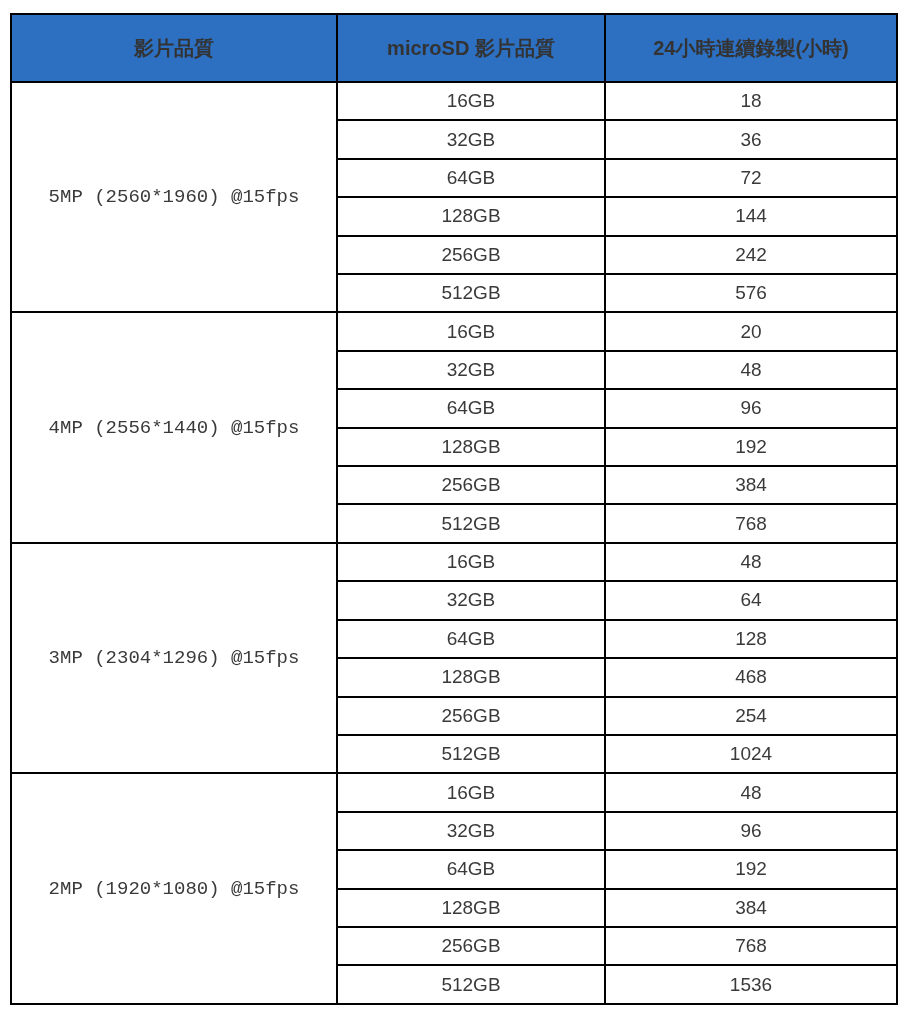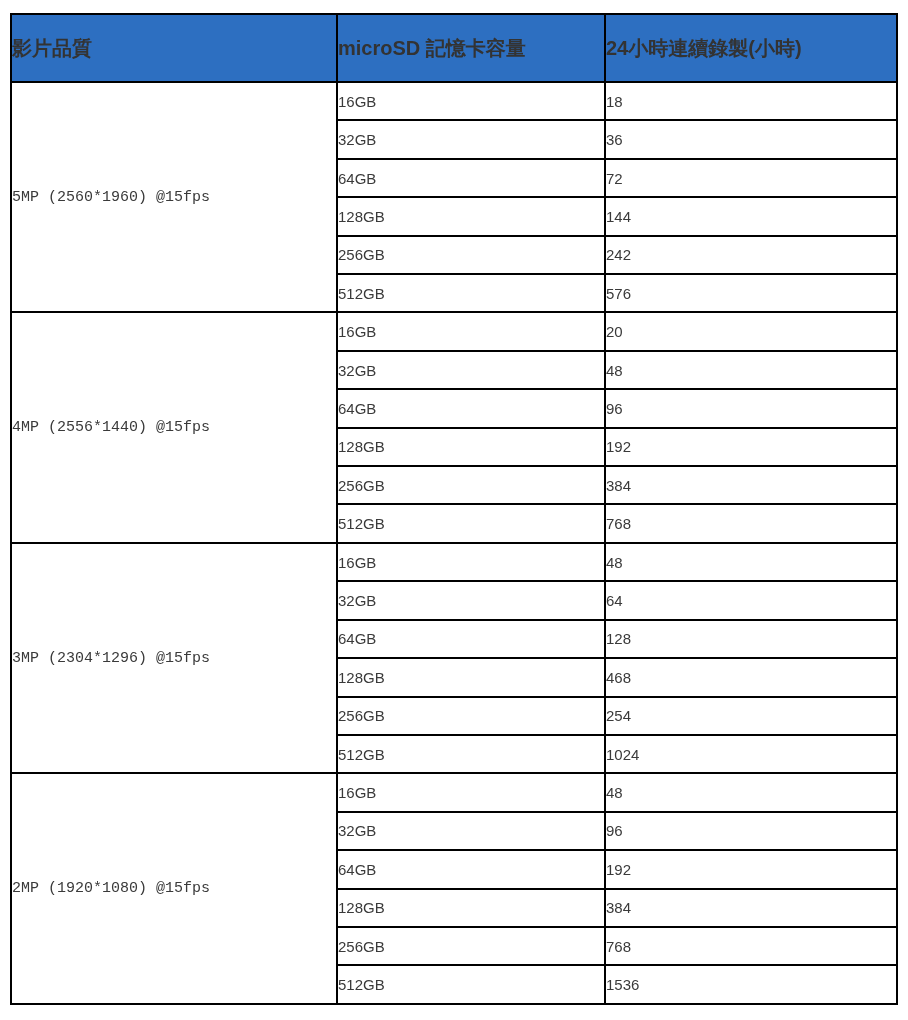--- a/index.html
+++ b/index.html
@@ -13,34 +13,34 @@
   table.spec-table {
     border-collapse: collapse;
     table-layout: fixed;
     width: 886px;
     height: 992px;
     margin: 13px 0 0 10px;
   }
   table.spec-table th,
   table.spec-table td {
     border: 2px solid #000000;
-    text-align: left;
+    text-align: center;
     vertical-align: middle;
     padding: 0;
     overflow: hidden;
   }
   table.spec-table th {
     background: #2D6FC1;
     color: #333333;
     font-size: 20px;
     font-weight: bold;
     height: 66px;
   }
   table.spec-table td {
-    font-size: 15px;
+    font-size: 19px;
     color: #3a3a3a;
     background: #ffffff;
   }
   td.quality-cell {
     font-size: 19px;
     color: #3a3a3a;
     font-family: Liberation Mono, monospace;
   }
 </style>
 </head>
@@ -48,21 +48,21 @@
 
 <table class="spec-table">
   <colgroup>
     <col style="width:326px">
     <col style="width:268px">
     <col style="width:292px">
   </colgroup>
   <thead>
     <tr>
       <th>影片品質</th>
-      <th>microSD 記憶卡容量</th>
+      <th>microSD 影片品質</th>
       <th>24小時連續錄製(小時)</th>
     </tr>
   </thead>
   <tbody>
 
     <tr>
       <td class="quality-cell" rowspan="6">5MP (2560*1960) @15fps</td>
       <td>16GB</td>
       <td>18</td>
     </tr>

